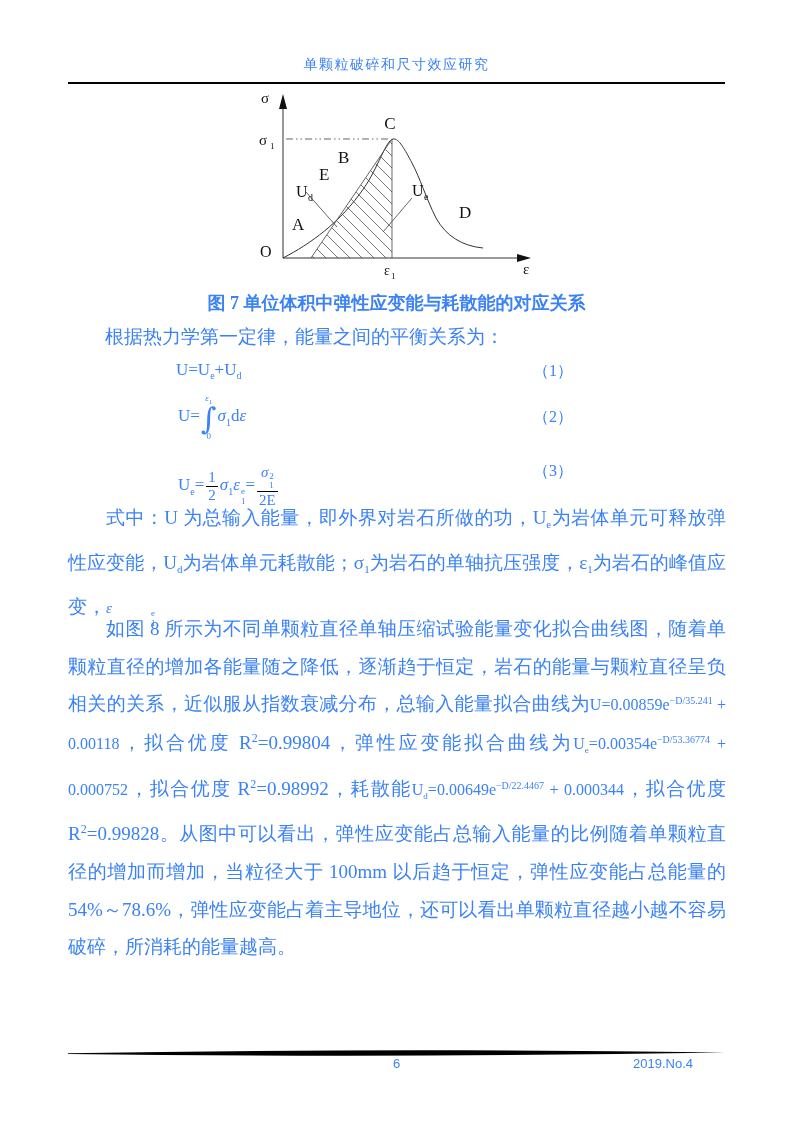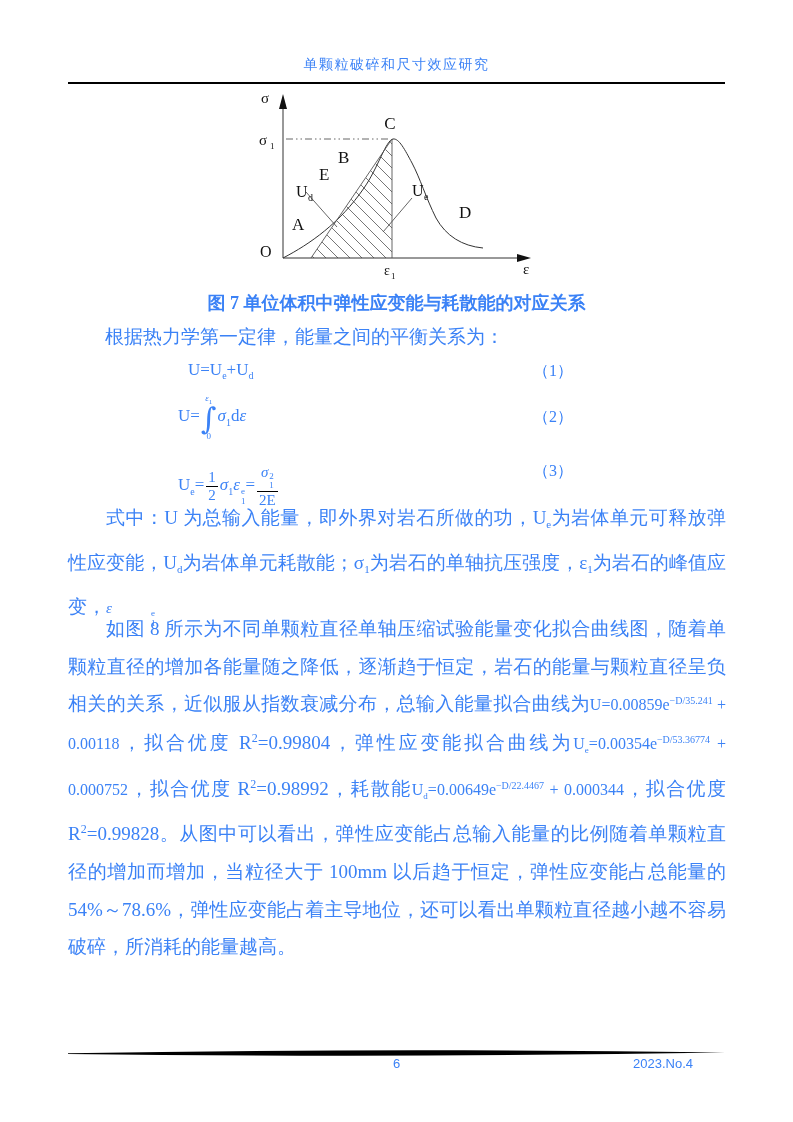--- a/index.html
+++ b/index.html
@@ -86,21 +86,21 @@
     <text x="184" y="112" font-size="10">e</text>
     <text x="144" y="187" font-size="14">ε</text>
     <text x="151" y="191" font-size="9">1</text>
     <text x="283" y="186" font-size="15">ε</text>
   </svg>
 
   <div class="caption">图 7 单位体积中弹性应变能与耗散能的对应关系</div>
 
   <div class="intro"><span>根据热力学第一定律，能量之间的平衡关系为：</span></div>
 
-  <span class="eqf" style="left:188px;top:360px;"><span>U=U</span><sub>e</sub><span>+U</span><sub>d</sub></span>
+  <span class="eqf" style="left:176px;top:360px;"><span>U=U</span><sub>e</sub><span>+U</span><sub>d</sub></span>
   <span class="eq-tag" style="top:361px;">（1）</span>
 
   <span class="eqf" style="left:178px;top:394px;"><span>U=</span><span class="int-wrap">
         <span class="int-lim"><span class="it">ε</span><sub style="font-size:7px">1</sub></span>
         <span class="int-sign">∫</span>
         <span class="int-lim">0</span>
       </span><span class="it">σ</span><sub>1</sub><span>d</span><span class="it">ε</span></span>
   <span class="eq-tag" style="top:407px;">（2）</span>
 
   <span class="eqf" style="left:178px;top:464px;"><span>U</span><sub>e</sub><span>=</span><span class="frac">
@@ -122,15 +122,15 @@
         <span>e</span>
         <span>1</span>
       </span></div>
 
   <div class="para" style="top:610px;"><span>如图 8 所示为不同单颗粒直径单轴压缩试验能量变化拟合曲线图，随着单颗粒直径的增加各能量随之降低，逐渐趋于恒定，岩石的能量与颗粒直径呈负相关的关系，近似服从指数衰减分布，总输入能量拟合曲线为</span><span class="ifml"><span>U</span><span>=0.00859e</span><sup>−D/35.241</sup><span> + 0.00118</span></span><span>，拟合优度 R</span><sup class="r-sup">2</sup><span>=0.99804，弹性应变能拟合曲线为</span><span class="ifml"><span>U</span><sub>e</sub><span>=0.00354e</span><sup>−D/53.36774</sup><span> + 0.000752</span></span><span>，拟合优度 R</span><sup class="r-sup">2</sup><span>=0.98992，耗散能</span><span class="ifml"><span>U</span><sub>d</sub><span>=0.00649e</span><sup>−D/22.4467</sup><span> + 0.000344</span></span><span>，拟合优度 R</span><sup class="r-sup">2</sup><span>=0.99828。从图中可以看出，弹性应变能占总输入能量的比例随着单颗粒直径的增加而增加，当粒径大于 100mm 以后趋于恒定，弹性应变能占总能量的 54%～78.6%，弹性应变能占着主导地位，还可以看出单颗粒直径越小越不容易破碎，所消耗的能量越高。</span></div>
 
   <svg class="ftr-line" width="657" height="8" viewBox="0 0 657 8">
     <path d="M0,4.2 C220,0.5 440,0.5 657,3.4 C440,7.2 220,7.6 0,5.0 Z" fill="#000"></path>
   </svg>
   <div class="ftr-num">6</div>
-  <div class="ftr-issue">2023.No.4</div>
+  <div class="ftr-issue">2019.No.4</div>
 
 </div>
 
 </body></html>

